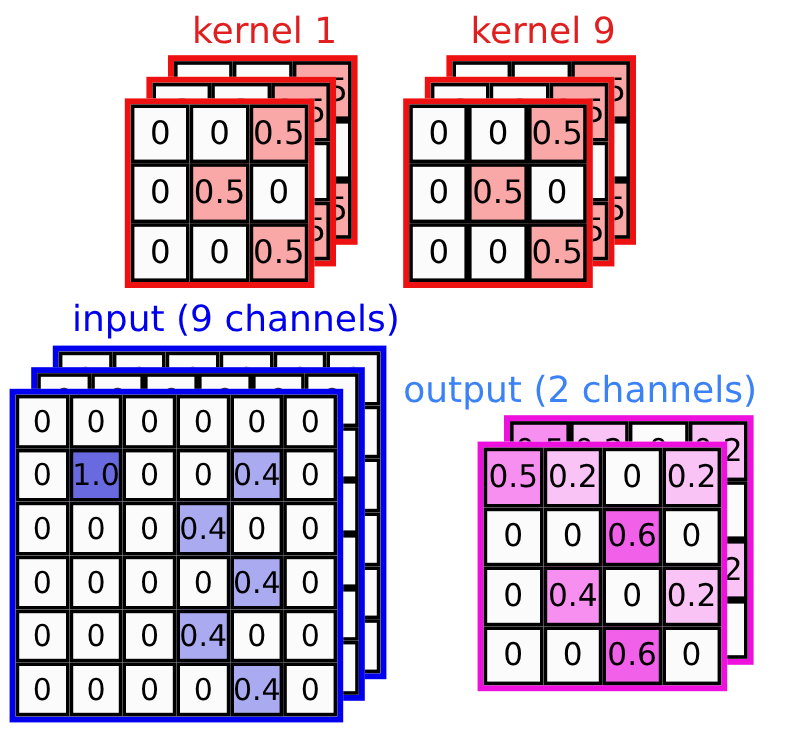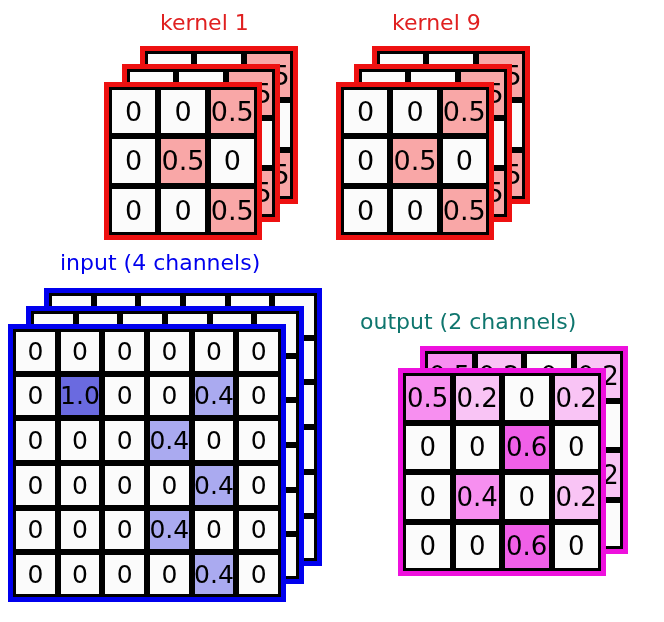--- a/index.html
+++ b/index.html
@@ -11,29 +11,29 @@
     width: 664px;
     height: 622px;
     position: relative;
     overflow: hidden;
     font-family: "DejaVu Sans", sans-serif;
   }
 
   
   .title {
     position: absolute;
-    font-size: 22px;
+    font-size: 30px;
     line-height: 1;
     white-space: nowrap;
     font-weight: 400;
   }
   .title-kernel1 { left: 160px; top: 12px;  color: #e02020; }
   .title-kernel2 { left: 392px; top: 12px;  color: #e02020; }
   .title-input   { left: 60px;  top: 252px; color: #0000ee; }
-  .title-output  { left: 360px; top: 311px; color: #0f766e; }
+  .title-output  { left: 336px; top: 311px; color: #3b82f6; }
 
   
   .stack {
     position: absolute;
   }
   .layer {
     position: absolute;
     box-sizing: border-box;
     background: #ffffff;
     display: grid;
@@ -75,21 +75,21 @@
   .out-layer { width: 208px; height: 208px; grid-template-columns: repeat(4, 1fr); grid-template-rows: repeat(4, 1fr); }
   .out-l0 { left: 22px; top: 0px;  z-index: 1; }
   .out-l1 { left: 0px;  top: 22px; z-index: 2; }
   .out-layer .cell { font-size: 26px; }
 </style>
 </head>
 <body>
 
 <div class="title title-kernel1">kernel 1</div>
 <div class="title title-kernel2">kernel 9</div>
-<div class="title title-input">input (4 channels)</div>
+<div class="title title-input">input (9 channels)</div>
 <div class="title title-output">output (2 channels)</div>
 
 <div class="stack k-stack" style="left:104px; top:46px;">
     <div class="layer red k-layer k-l0">
       <div class="cell">0</div>
       <div class="cell">0</div>
       <div class="cell" style="background: rgb(249, 167, 167);">0.5</div>
       <div class="cell">0</div>
       <div class="cell" style="background: rgb(249, 167, 167);">0.5</div>
       <div class="cell">0</div>

